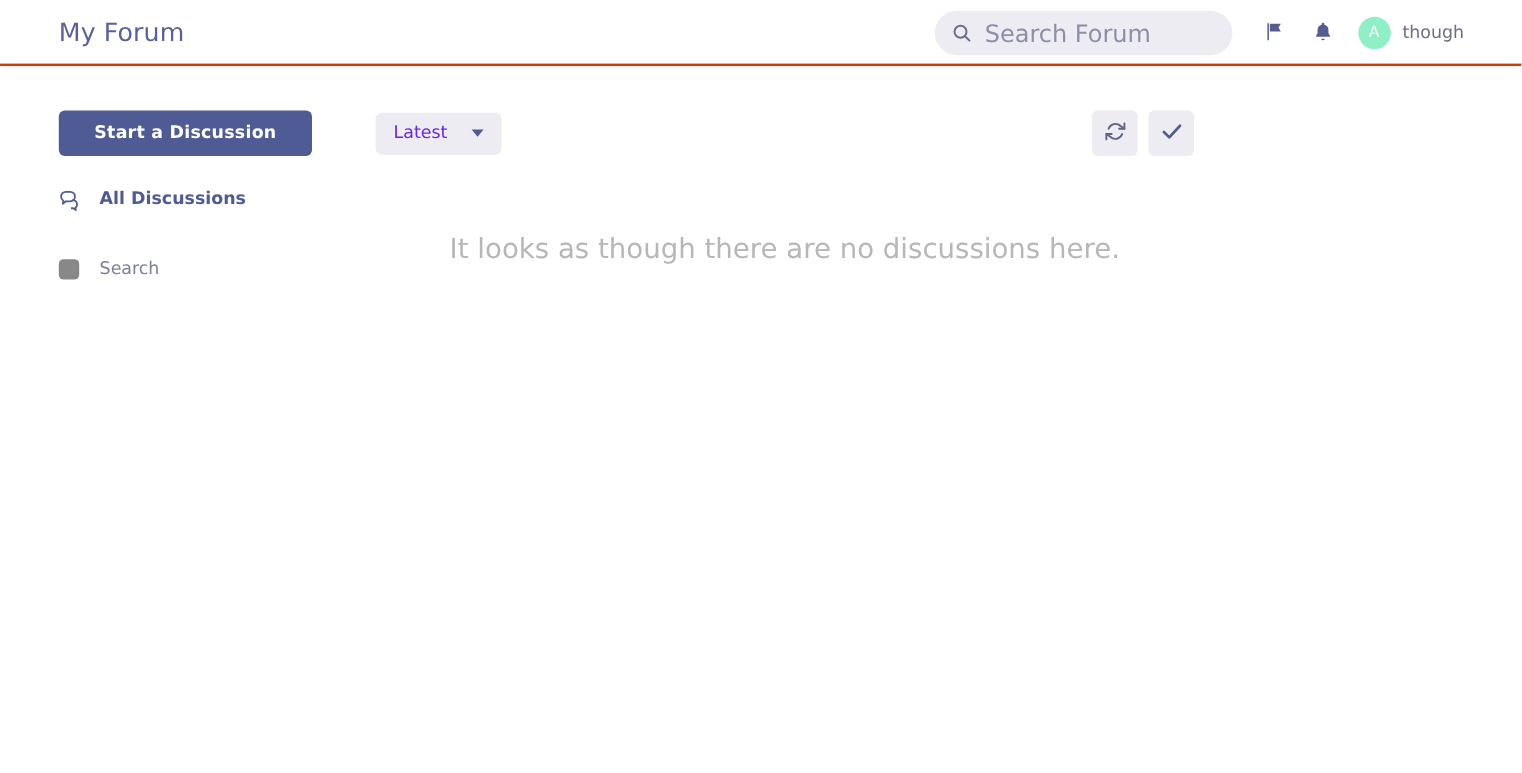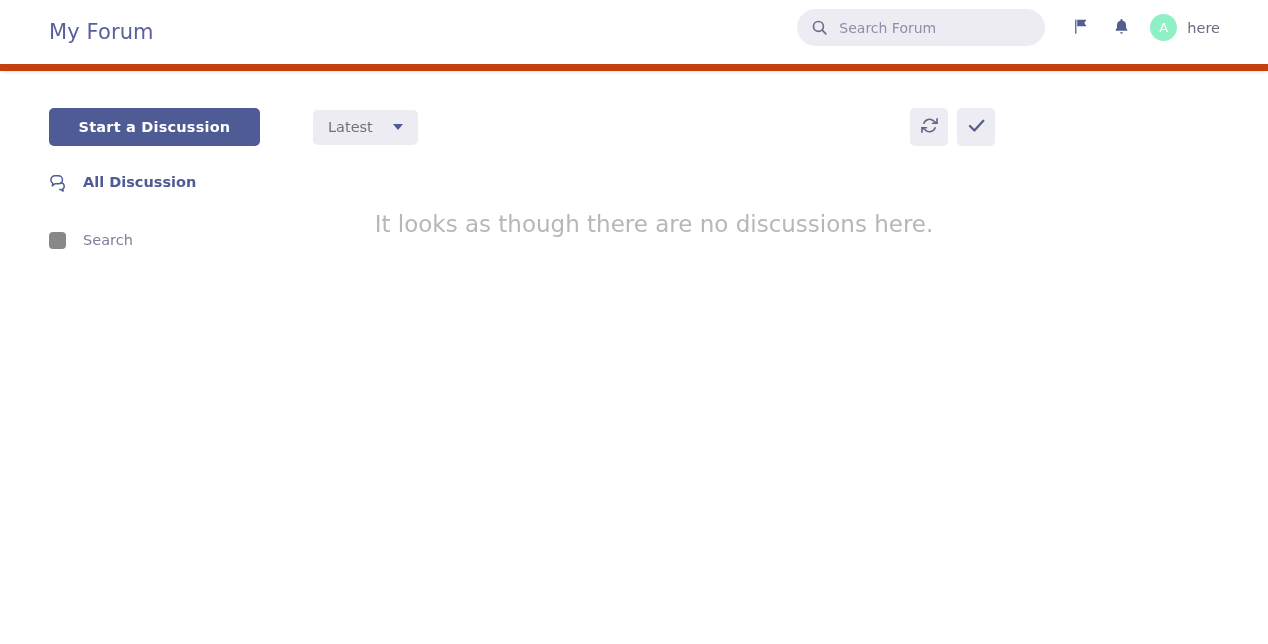--- a/index.html
+++ b/index.html
@@ -8,23 +8,23 @@
     width: 1268px;
     height: 644px;
     background: #ffffff;
     font-family: "DejaVu Sans", "Liberation Sans", sans-serif;
     overflow: hidden;
   }
 
   
   .header {
     position: relative;
-    height: 71px;
+    height: 55px;
     background: #ffffff;
-    border-bottom: 7px solid #c2410c;
+    border-bottom: 2px solid #c2410c;
     box-shadow: 0 2px 4px -2px rgba(0,0,0,0.22);
     display: flex;
     align-items: center;
     z-index: 10;
   }
 
   .header-title {
     position: absolute;
     left: 49px;
     top: 50%;
@@ -63,21 +63,21 @@
     margin-right: 11px;
     display: flex;
     align-items: center;
     justify-content: center;
   }
   .search-input {
     border: none;
     outline: none;
     background: transparent;
     font-family: inherit;
-    font-size: 14px;
+    font-size: 20px;
     color: #8b5cf6;
     width: 100%;
     padding: 0;
   }
   .search-input::placeholder { color: #8c8fa8; opacity: 1; }
 
   .hdr-icon-btn {
     width: 34px;
     height: 34px;
     display: flex;
@@ -191,21 +191,21 @@
     background: #edecf3;
     border: none;
     border-radius: 5px;
     padding: 0 15px;
     display: flex;
     align-items: center;
     gap: 20px;
     cursor: pointer;
     font-family: inherit;
     font-size: 14.5px;
-    color: #737373;
+    color: #6d28d9;
   }
   .caret {
     width: 0; height: 0;
     border-left: 5px solid transparent;
     border-right: 5px solid transparent;
     border-top: 6px solid #4f5b94;
   }
 
   .toolbar-right {
     margin-left: auto;
@@ -272,42 +272,42 @@
       <span>
         <svg width="19" height="19" viewBox="0 0 24 24" fill="#535d8f">
           <path d="M12 2.6a1.4 1.4 0 0 1 1.4 1.4v.7a5.7 5.7 0 0 1 4.3 5.5v3.4l1.6 2.6v1.1H4.7v-1.1l1.6-2.6v-3.4a5.7 5.7 0 0 1 4.3-5.5V4A1.4 1.4 0 0 1 12 2.6z"></path>
           <path d="M10.2 19.2h3.6a1.8 1.8 0 0 1-3.6 0z"></path>
         </svg>
       </span>
     </button>
 
     <div class="user-chip">
       <div class="avatar" style="background: rgb(142, 240, 196);">A</div>
-      <span class="username">here</span>
+      <span class="username">though</span>
     </div>
 
   </div>
 </div>
 
 <div class="page">
 
   <div class="sidebar">
 
     <button class="start-discussion-btn">Start a Discussion</button>
 
     <div class="nav-list">
 
       <div class="nav-item active">
         <span class="nav-icon">
           <svg width="19" height="19" viewBox="0 0 24 24" fill="none" stroke="#4f5b94" stroke-width="1.9" stroke-linejoin="round">
             <path d="M2.4 8.6a5 5 0 0 1 5-5h4.6a5 5 0 0 1 0 10H7.4l-3.2 2.6.6-3.2a5 5 0 0 1-2.4-4.4z"></path>
             <path d="M14.3 12.2a5 5 0 0 1 5 4.5 4.6 4.6 0 0 1-1.9 3.7l.5 2.4-2.7-1.9h-2.4"></path>
           </svg>
         </span>
-        <span>All Discussion</span>
+        <span>All Discussions</span>
       </div>
 
 
 
       <div class="nav-sep"></div>
 
       <div class="nav-item">
         <span class="nav-icon">
           <span class="tag-swatch" style="background: rgb(136, 136, 136);"></span>
         </span>

